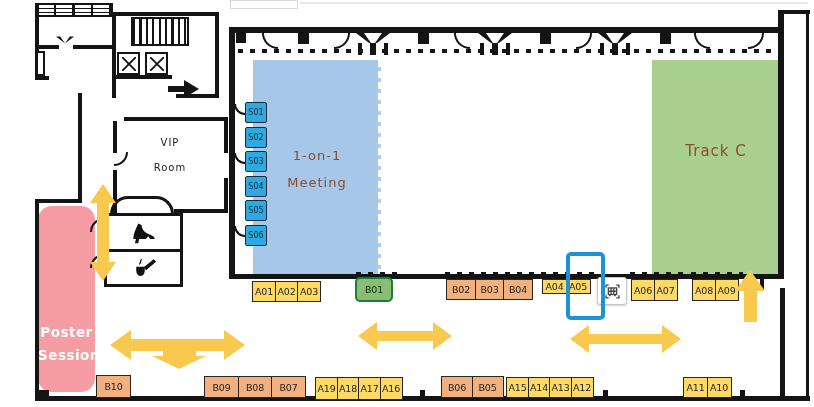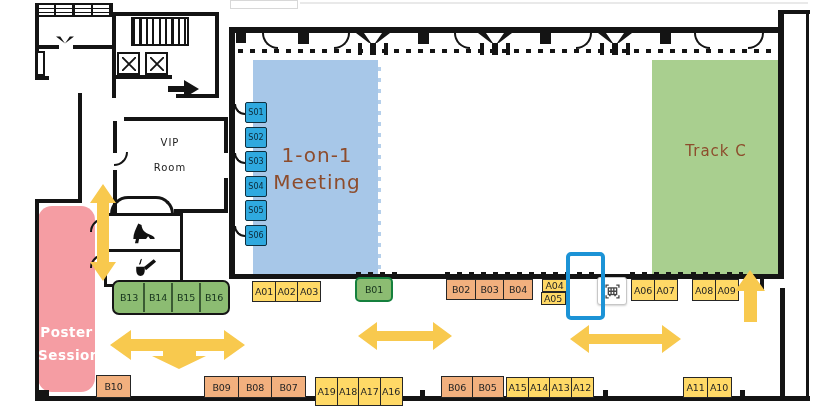--- a/index.html
+++ b/index.html
@@ -10,21 +10,21 @@
   .wall{position:absolute;background:var(--c-wall,#141414);}
   .ticks{position:absolute;height:4px;background:repeating-linear-gradient(90deg,#141414 0 5px,transparent 5px 12px);}
   .arc{position:absolute;border:2px solid #141414;box-sizing:border-box;background:transparent;}
   .arc-dl{border-top:none;border-right:none;border-radius:0 0 0 100%;}
   .arc-dr{border-top:none;border-left:none;border-radius:0 0 100% 0;}
   .arc-ul{border-bottom:none;border-right:none;border-radius:100% 0 0 0;}
   
   .region{position:absolute;display:flex;flex-direction:column;align-items:center;box-sizing:border-box;
           color:var(--c-label_brown,#8d4c2c);}
   .track{background:var(--c-green_area,#A9CF8F);padding-top:82px;font-size:15px;letter-spacing:1px;}
-  .blue-region{background:var(--c-blue_area,#A7C7E8);padding-top:82px;font-size:20px;line-height:27px;letter-spacing:1px;align-items:center;}
+  .blue-region{background:var(--c-blue_area,#A7C7E8);padding-top:82px;font-size:13px;line-height:27px;letter-spacing:1px;align-items:center;}
   .divider{position:absolute;background:#fff;}
   .divider-dashed{position:absolute;background:repeating-linear-gradient(180deg,#fff 0 7px,rgba(255,255,255,.15) 7px 11px);}
   #poster{position:absolute;left:38px;top:206px;width:57px;height:186px;border-radius:14px;
           background:var(--c-poster_pink,#F59DA3);color:#fff;font-size:13.5px;font-weight:600;
           text-align:center;padding-top:115px;box-sizing:border-box;line-height:23px;letter-spacing:.5px;}
   
   .stairband{position:absolute;border:2.5px solid #141414;box-sizing:border-box;
     background:
       repeating-linear-gradient(90deg,transparent 0 16px,#141414 16px 18.5px),
       repeating-linear-gradient(180deg,transparent 0 2.6px,#141414 2.6px 4.1px);}
@@ -210,60 +210,54 @@
 
   <div id="slot-column">
       <div class="slot">S01</div>
       <div class="slot">S02</div>
       <div class="slot">S03</div>
       <div class="slot">S04</div>
       <div class="slot">S05</div>
       <div class="slot">S06</div>
     </div>
 
-  <div class="bgroup bg-strip" style="left:112px;top:280px;height:29px;--bw:28px;">
-      <div class="booth">B13</div>
-      <div class="booth">B14</div>
-      <div class="booth">B15</div>
-      <div class="booth">B16</div>
-    </div>
   <div class="bgroup bg-yellow" style="left:252px;top:281px;height:21px;--bw:24px;">
       <div class="booth">A01</div>
       <div class="booth">A02</div>
       <div class="booth">A03</div>
     </div>
   <div class="bgroup bg-green" style="left:355px;top:277px;height:25px;--bw:38px;">
       <div class="booth">B01</div>
     </div>
   <div class="bgroup bg-orange" style="left:446px;top:279px;height:21px;--bw:30px;">
       <div class="booth">B02</div>
       <div class="booth">B03</div>
       <div class="booth">B04</div>
     </div>
-  <div class="bgroup bg-yellow" style="left:542px;top:279px;height:15px;flex-direction:column;--bw:25px;">
+  <div class="bgroup bg-yellow" style="left:542px;top:279px;height:15px;--bw:25px;">
       <div class="booth">A04</div>
       <div class="booth">A05</div>
     </div>
   <div class="bgroup bg-yellow" style="left:631px;top:279px;height:22px;--bw:24px;">
       <div class="booth">A06</div>
       <div class="booth">A07</div>
     </div>
   <div class="bgroup bg-yellow" style="left:692px;top:279px;height:22px;--bw:24px;">
       <div class="booth">A08</div>
       <div class="booth">A09</div>
     </div>
   <div class="bgroup bg-orange" style="left:96px;top:375px;height:23px;--bw:35px;">
       <div class="booth">B10</div>
     </div>
   <div class="bgroup bg-orange" style="left:204px;top:376px;height:22px;--bw:35px;">
       <div class="booth">B09</div>
       <div class="booth">B08</div>
       <div class="booth">B07</div>
     </div>
-  <div class="bgroup bg-yellow" style="left:315px;top:377px;height:29px;justify-content:flex-end;--bw:23px;">
+  <div class="bgroup bg-yellow" style="left:315px;top:377px;height:23px;justify-content:flex-end;--bw:23px;">
       <div class="booth">A19</div>
       <div class="booth">A18</div>
       <div class="booth">A17</div>
       <div class="booth">A16</div>
     </div>
   <div class="bgroup bg-orange" style="left:441px;top:376px;height:22px;--bw:32px;">
       <div class="booth">B06</div>
       <div class="booth">B05</div>
     </div>
   <div class="bgroup bg-yellow" style="left:506px;top:377px;height:21px;--bw:23px;">

